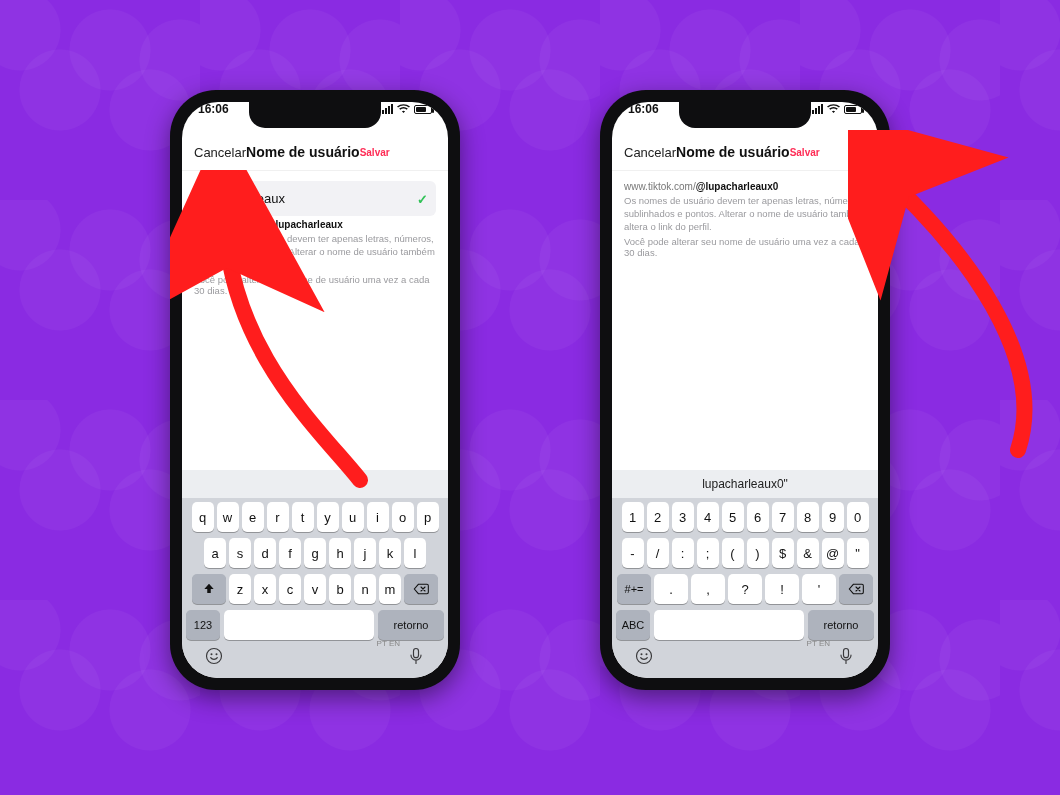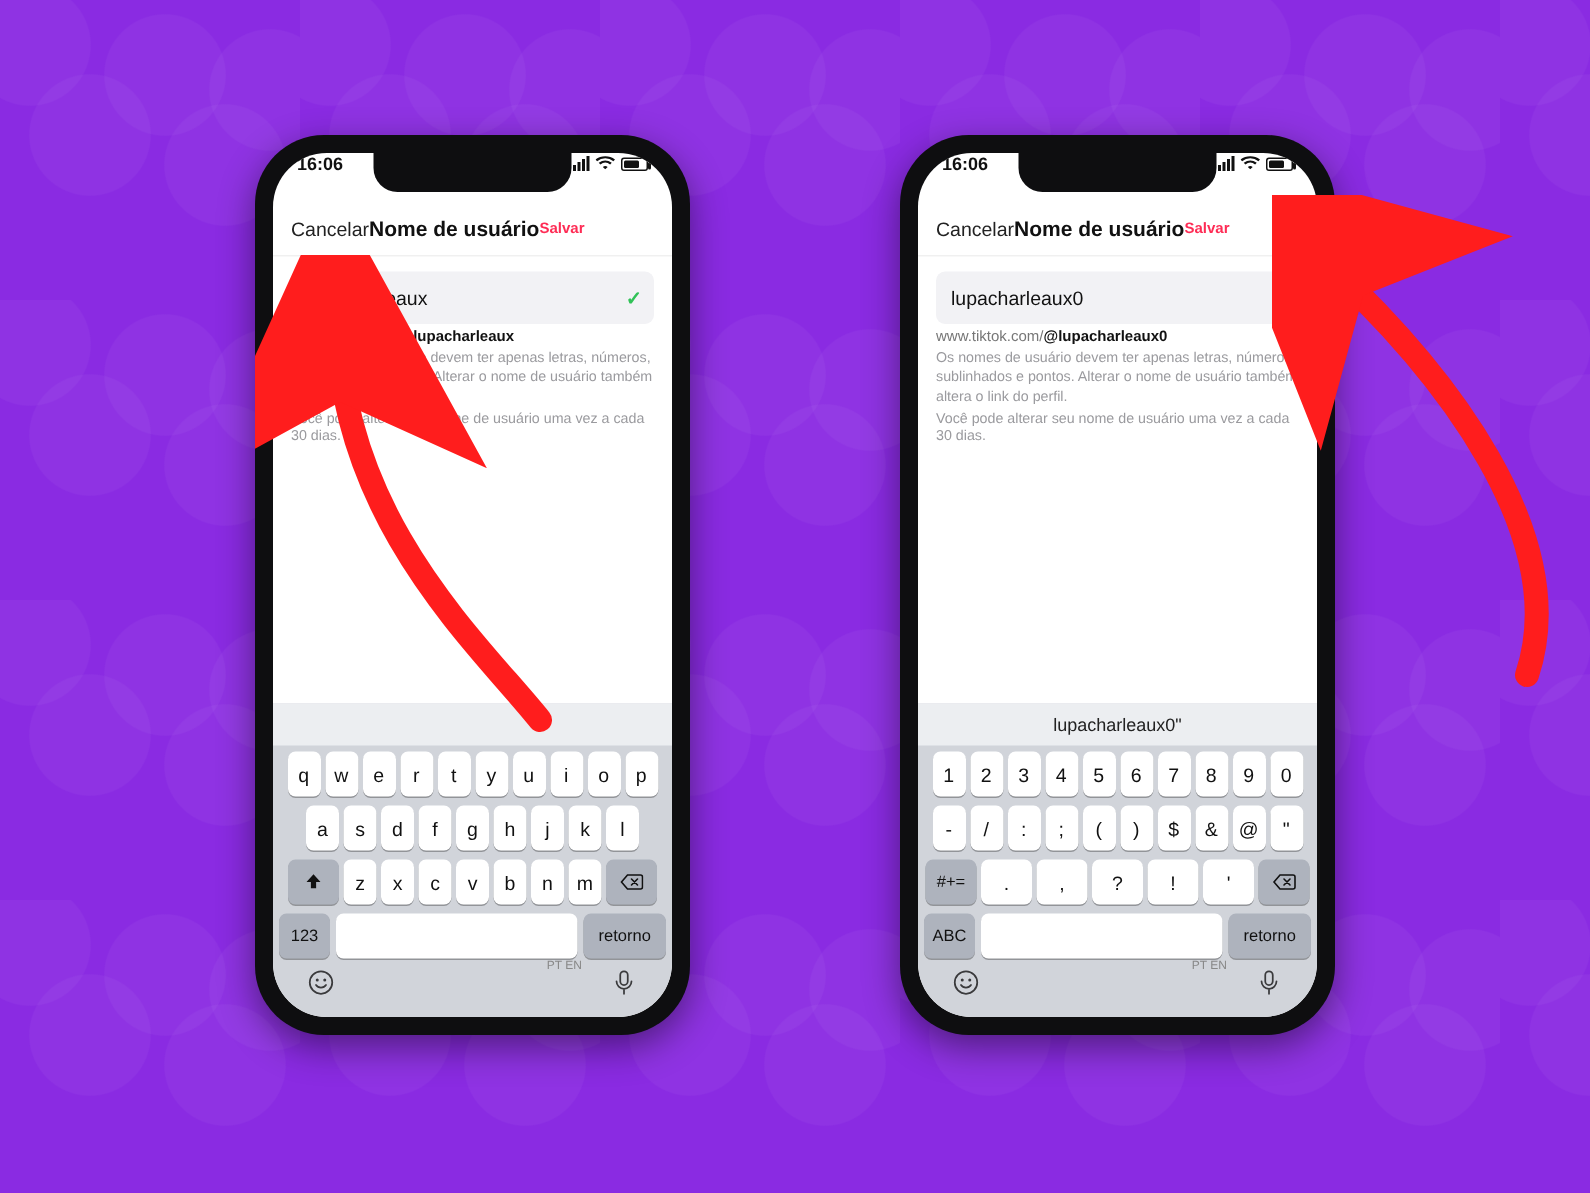--- a/index.html
+++ b/index.html
@@ -140,21 +140,21 @@
     height:30px;
     display:flex;
     align-items:center;
     justify-content:center;
     font-size:13px;
     color:#111;
   }
   .key.gray { background:#aeb3bd; }
   .key.wide { width:34px; font-size:11px; }
   .key.space { flex:1; }
-  .key.return { width:55px; font-size:11px; background:#aeb3bd; }
+  .key.return { width:66px; font-size:11px; background:#aeb3bd; }
   .key.mode { width:34px; font-size:11px; background:#aeb3bd; }
   .kb-bottom {
     display:flex;
     gap:4px;
     margin-top:2px;
     justify-content:space-between;
   }
   .kb-footer {
     display:flex;
     justify-content:space-between;
@@ -177,21 +177,21 @@
   .signal-bars span:nth-child(4){height:10px;}
 
   .battery {
     width:18px; height:9px; border:1px solid #111; border-radius:2px; position:relative;
   }
   .battery::after{
     content:""; position:absolute; right:-3px; top:2px; width:2px; height:5px; background:#111; border-radius:1px;
   }
   .battery .fill{ position:absolute; left:1px; top:1px; bottom:1px; width:10px; background:#111; border-radius:1px;}
 
-  .lang-hint { position:absolute; right:60px; bottom:30px; font-size:8px; color:#888; }
+  .lang-hint { position:absolute; right:48px; bottom:30px; font-size:8px; color:#888; }
 </style>
 </head>
 <body>
 
 <div class="bgpattern"></div>
 
 <div class="phone left">
   <div class="screen">
     <div class="notch"></div>
 
@@ -331,23 +331,20 @@
       </span>
     </div>
 
     <div class="navbar">
       <span class="nav-left">Cancelar</span>
       <span class="nav-title">Nome de usuário</span>
       <span class="nav-right">Salvar</span>
     </div>
 
     <div class="content">
-      <div class="input-wrap">
-        <span class="value">lupacharleaux0</span>
-      </div>
       <div class="url-line">
         <span>www.tiktok.com/</span><span class="handle">@lupacharleaux0</span>
       </div>
       <div class="hint">Os nomes de usuário devem ter apenas letras, números, sublinhados e pontos. Alterar o nome de usuário também altera o link do perfil.</div>
       <div class="hint2">Você pode alterar seu nome de usuário uma vez a cada 30 dias.</div>
       <div style="flex:1"></div>
     </div>
 
     <div class="kb">
       <div class="kb-suggest">lupacharleaux0"</div>

